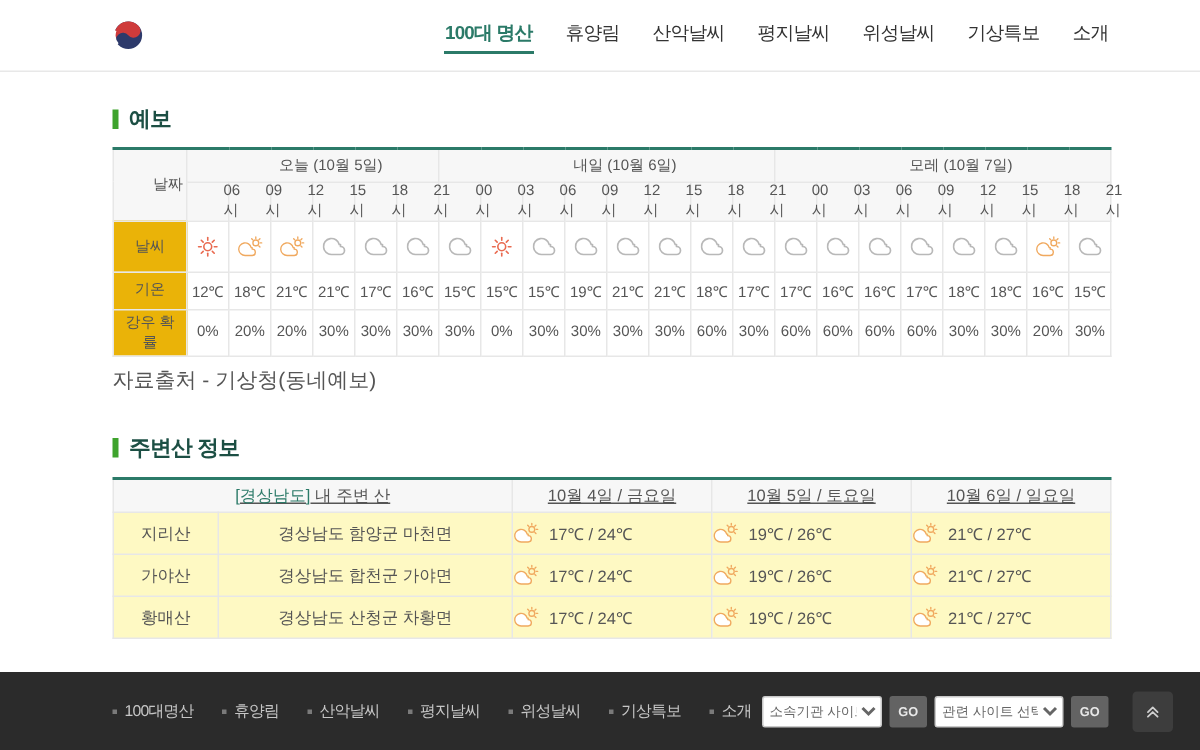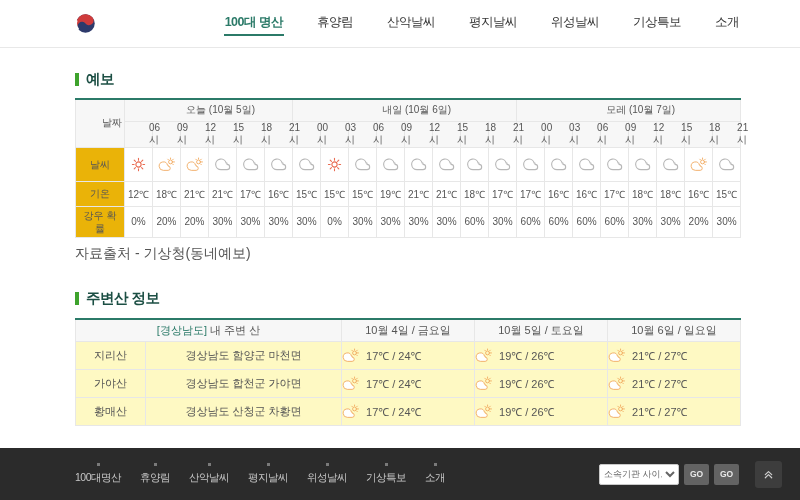--- a/index.html
+++ b/index.html
@@ -11,21 +11,21 @@
     width:800px; height:500px; overflow:hidden; position:relative;
     background:#fff; font-family:"Liberation Sans", sans-serif; color:#555;
   }
   
   .site-header{
     height:48px; display:flex; align-items:center; justify-content:space-between;
     padding:0 60px 0 75px; border-bottom:1px solid #e8e8e8; background:#fff;
   }
   .logo{display:flex; align-items:center; gap:7px; cursor:pointer;}
   .logo-text{font-size:13px; font-weight:bold; color:#44506a; letter-spacing:-0.6px;}
-  .nav{display:flex; gap:32px; align-items:center;}
+  .nav{display:flex; gap:20px; align-items:center;}
   .nav-item{font-size:12.5px; color:#333; cursor:pointer; text-decoration:none;
     padding:3px 1px; letter-spacing:-0.5px; border-bottom:2px solid transparent;}
   .nav-item.active{color:var(--accent); font-weight:bold; border-bottom-color:var(--accent);}
   
   .content{padding:0 60px 0 75px;}
   .section-title{margin-top:22px; display:flex; align-items:center; gap:7px;}
   .section-title .bar{width:4px; height:13px; background:var(--title-green);}
   .section-title .txt{font-size:14.5px; font-weight:bold; color:var(--title-text); letter-spacing:-0.5px;text-align:center;}
   table{border-collapse:collapse; table-layout:fixed; width:665px;
     border-top:2px solid var(--accent); border-bottom:1px solid #909090; text-align:center;}
@@ -35,33 +35,33 @@
   .forecast-table thead th{background:#f7f7f7; height:22px;padding-left:24px;}
   .forecast-table th.row-label{background:#eab308; line-height:1.3; padding:2px 4px;}
   .forecast-table tr.weather-row td{height:34px;}
   .forecast-table tr.temp-row td{height:25px;}
   .forecast-table tr.precip-row td{height:28px;}
   .wicon{vertical-align:middle;}
   .source-note{font-size:14px; color:#555; margin-top:7px;}
   
   .nearby-title{margin-top:26px;}
   .nearby-table{margin-top:10px; font-size:11px;}
-  .nearby-table thead th{background:#f7f7f7; height:23px;}
+  .nearby-table thead th{background:#f7f7f7; height:23px;text-decoration:underline;}
   .nearby-table tbody td, .nearby-table tbody th{height:28px; background:#fef9c3; font-weight:normal;}
   .region{color:var(--accent);}
   .daycell{display:flex; align-items:center; justify-content:flex-start; gap:6px;}
   
   .footer{
     position:absolute; left:0; top:448px; width:800px; height:52px;
     background:var(--footer-bg); display:flex; align-items:center;
     justify-content:space-between; padding:0 18px 0 75px;
   }
   .f-links{display:flex; gap:19px;}
   .f-link{display:flex; align-items:center; gap:5px; font-size:10.5px; color:#c6c6c6;
-    cursor:pointer; text-decoration:none; letter-spacing:-0.5px;flex-direction:column;}
+    cursor:pointer; text-decoration:none; letter-spacing:-0.5px;}
   .f-link .bullet{width:3px; height:3px; background:#7a7a7a; display:inline-block;}
   .f-right{display:flex; align-items:center; gap:5px;}
   .site-select{height:21px; font-size:9px; color:#666; border:1px solid #c9c9c9;
     border-radius:2px; background:#fff; font-family:inherit;}
   .sel-1{width:80px;} .sel-2{width:86px;}
   .go-btn{width:25px; height:21px; background:#636363; color:#e8e8e8; font-size:8.5px;
     font-weight:bold; border:none; border-radius:2px; cursor:pointer; font-family:inherit;}
   .top-btn{width:27px; height:27px; background:#3d3d3d; border:none; border-radius:3px;
     margin-left:11px; display:flex; align-items:center; justify-content:center; cursor:pointer;}
 </style>
@@ -531,20 +531,21 @@
         <span>기상특보</span>
       </a>
       <a class="f-link">
         <span class="bullet"></span>
         <span>소개</span>
       </a>
     </div>
   <div class="f-right">
     <select class="site-select sel-1" id="sel-affiliated"><option>소속기관 사이트 선택</option></select>
     <button class="go-btn">GO</button>
+    <select class="site-select sel-2" id="sel-related"><option>관련 사이트 선택</option></select>
     <button class="go-btn">GO</button>
     <button class="top-btn">
       <svg width="11" height="11" viewBox="0 0 12 12">
         <path d="M2.5 6.2 L6 2.8 L9.5 6.2 M2.5 9.6 L6 6.2 L9.5 9.6" stroke="#cfcfcf" stroke-width="1.3" fill="none" stroke-linecap="round" stroke-linejoin="round"></path>
       </svg>
     </button>
   </div>
 </footer>
 
 </body></html>

